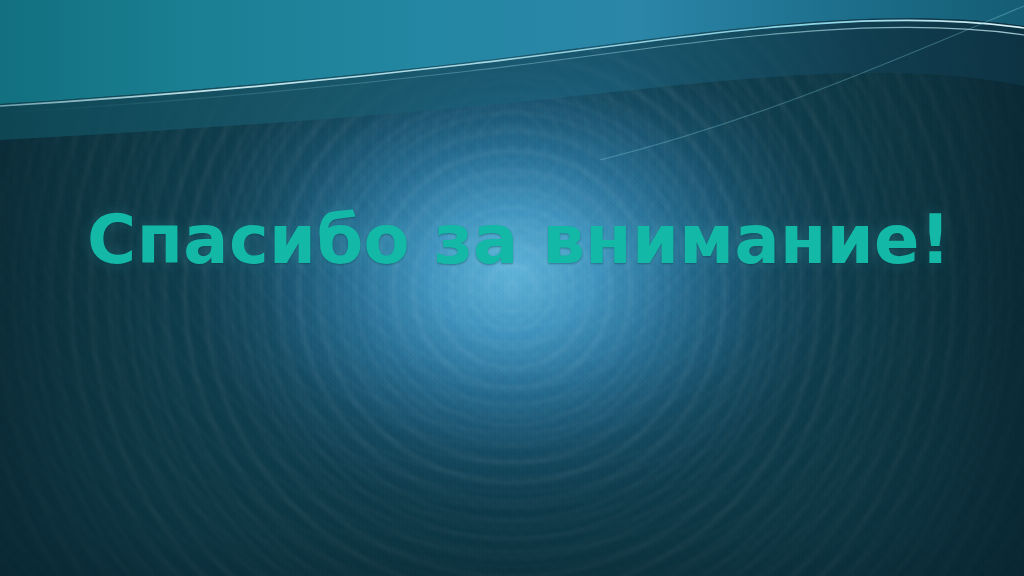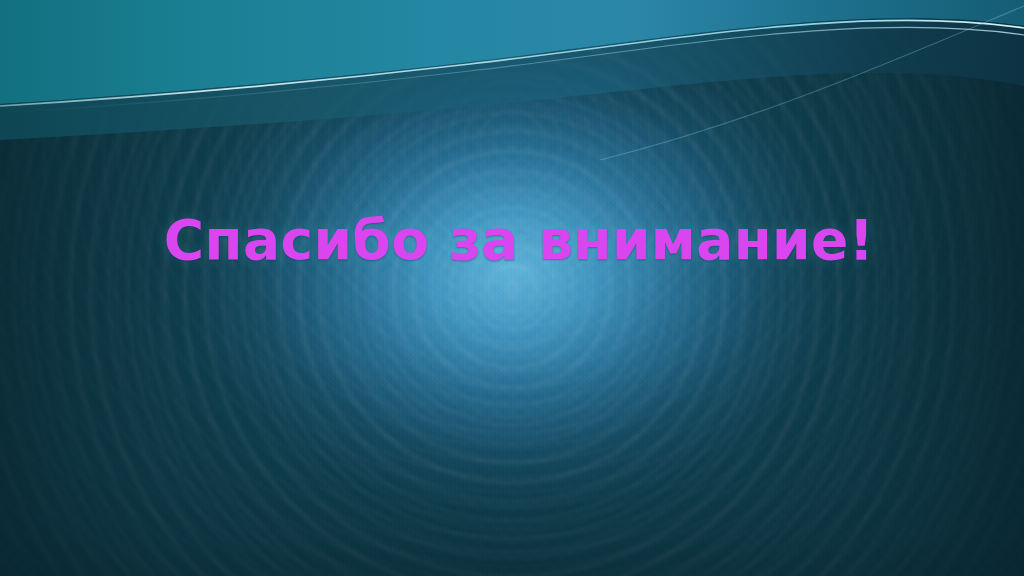--- a/index.html
+++ b/index.html
@@ -207,26 +207,26 @@
     width: 1024px;
     height: 576px;
     display: flex;
     align-items: center;
     justify-content: center;
   }
   .title {
     margin: 0;
     padding: 0 0 0 14px;
     font-family: "DejaVu Sans", "Liberation Sans", sans-serif;
-    font-size: 55px;
+    font-size: 67px;
     font-weight: 700;
     letter-spacing: 0.4px;
     line-height: 1;
     white-space: nowrap;
-    color: #d946ef;
+    color: #14b8a6;
     text-shadow:
       0 1px 2px rgba(8,48,62,0.40),
       0 0 14px rgba(90,225,235,0.18);
     transform: translateY(-48px);
     user-select: none;
   }
 </style>
 </head>
 <body>
 

